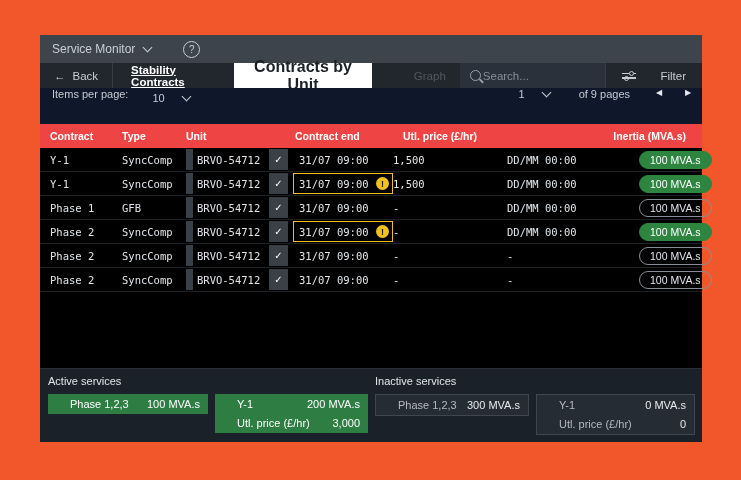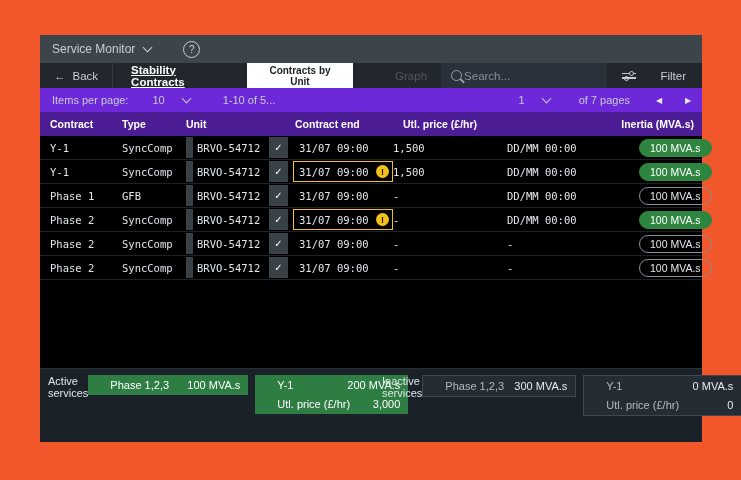--- a/index.html
+++ b/index.html
@@ -21,52 +21,52 @@
     transform:rotate(-45deg);margin-left:9px;margin-top:-3px;display:inline-block;}
   .help{width:15px;height:15px;border:1.3px solid #C8CED4;border-radius:50%;
     display:flex;align-items:center;justify-content:center;font-size:10px;margin-left:32px;}
   
   .tabbar{height:25px;background:#22272E;display:flex;align-items:stretch;
     color:#C6CCD2;font-size:11.5px;flex:0 0 auto;}
   .tabbar > *{display:flex;align-items:center;}
   .vdiv{width:1px;background:#343B43;flex:0 0 auto;}
   .back{padding:0 14px;gap:7px;background:none;border:none;color:#C6CCD2;font:inherit;cursor:pointer;}
   .section-title{font-weight:bold;color:#FFFFFF;padding:0 18px;text-decoration:underline;}
-  .tab-active{background:#FFFFFF;color:#1B2026;font-weight:bold;font-size:10px;
+  .tab-active{background:#FFFFFF;color:#1B2026;font-weight:bold;font-size:16px;
     padding:0 13px;border:none;font-family:inherit;cursor:pointer;}
   .tab-disabled{color:#50575F;padding:0 14px;margin-left:28px;}
   .spacer{flex:1;}
   .search{width:150px;background:#2A313A;padding:0 10px;gap:0;cursor:text;}
   .search-icon{width:9px;height:9px;border:1.5px solid #99A0A8;border-radius:50%;position:relative;flex:0 0 auto;}
   .search-icon::after{content:"";position:absolute;width:5px;height:1.5px;background:#99A0A8;
     transform:rotate(45deg);right:-4px;bottom:-1px;}
   .search input{background:transparent;border:none;outline:none;color:#C6CCD2;font:inherit;width:100%;}
   .search input::placeholder{color:#878E97;}
   .filter{padding:0 16px;gap:24px;background:none;border:none;color:#C6CCD2;font:inherit;cursor:pointer;}
   .filter-icon{width:14px;height:12px;position:relative;}
   .filter-icon::before,.filter-icon::after{content:"";position:absolute;left:0;width:14px;height:1.4px;background:#C6CCD2;}
   .filter-icon::before{top:3px;}
   .filter-icon::after{bottom:3px;}
   .knob{position:absolute;width:3px;height:3px;border-radius:50%;background:#22272E;border:1.4px solid #C6CCD2;}
   .knob-a{left:7px;top:1px;}
   .knob-b{left:2px;bottom:1px;}
   
-  .pagebar{height:24px;background:#6d28d9;display:flex;align-items:center;
+  .pagebar{height:36px;background:#0f172a;display:flex;align-items:flex-start;
     color:#C6CCD2;font-size:11px;flex:0 0 auto;}
   .pagebar > *{display:flex;align-items:center;}
   .pg-label{padding:0 8px 0 12px;}
   .pg-select{padding:4px 16px;gap:9px;cursor:pointer;}
   .pg-range{padding:0 16px;}
   .pg-page{padding:0 14px;gap:9px;cursor:pointer;}
   .pg-of{padding:0 14px;}
   .pg-arrow{width:28px;justify-content:center;cursor:pointer;color:#E6E9EC;
     font-family:"DejaVu Sans",sans-serif;font-size:8px;}
   
   .thead{height:24px;display:flex;align-items:center;padding-left:10px;
-    color:#FFFFFF;font-size:10.5px;font-weight:bold;background:#4c1d95;flex:0 0 auto;white-space:nowrap;}
+    color:#FFFFFF;font-size:10.5px;font-weight:bold;background:#ef4444;flex:0 0 auto;white-space:nowrap;}
   .trow{height:23px;display:flex;align-items:center;padding-left:10px;
     border-bottom:1px solid #1D2126;background:#000;flex:0 0 auto;cursor:pointer;
     font-family:"DejaVu Sans Mono","Liberation Mono",monospace;font-size:10.5px;color:#E2E6EA;white-space:nowrap;}
   .c-contract{width:72px;flex:0 0 auto;}
   .c-type{width:64px;flex:0 0 auto;}
   .c-handle{width:7px;height:21px;background:#394046;margin-right:2px;flex:0 0 auto;}
   .c-unit{width:72px;padding-left:2px;flex:0 0 auto;}
   .c-check{width:19px;height:21px;background:#394046;display:flex;align-items:center;justify-content:center;
     color:#FFFFFF;font-size:10px;flex:0 0 auto;cursor:pointer;font-family:"DejaVu Sans",sans-serif;}
   .c-end{width:100px;height:21px;margin-left:5px;display:flex;align-items:center;
@@ -82,26 +82,26 @@
     font-family:"Liberation Sans",sans-serif;font-size:10.5px;color:#FFFFFF;box-sizing:border-box;}
   .pill.filled{background:#2E8540;border:1px solid #2E8540;}
   .pill.outline{background:transparent;border:1px solid #878D96;color:#E2E6EA;}
   
   .th-contract{width:72px;}
   .th-type{width:64px;}
   .th-unit{width:109px;}
   .th-end{width:105px;}
   .th-price{width:84px;padding-left:3px;box-sizing:border-box;}
   .th-target{width:108px;margin-left:18px;margin-top:36px;}
-  .th-inertia{flex:1;text-align:right;padding-right:8px;}
+  .th-inertia{flex:1;text-align:right;padding-right:16px;}
   .void{flex:1;background:#000;}
   
   .footer{height:74px;background:#1B2128;border-top:1px solid #2A3036;flex:0 0 auto;
     display:flex;padding:6px 8px 0;box-sizing:border-box;}
-  .svc{display:flex;flex-direction:row;}
+  .svc{display:flex;flex-direction:column;}
   .svc-active{width:327px;margin-right:7px;}
   .svc-inactive{flex:1;}
   .svc-title{font-size:11px;color:#E2E6EA;margin-bottom:7px;}
   .cards{display:flex;align-items:flex-start;gap:7px;}
   .card{box-sizing:border-box;padding:4px 8px;display:flex;flex-direction:column;gap:7px;font-size:11px;}
   .card-row{display:flex;justify-content:space-between;align-items:center;gap:10px;padding-left:14px;}
   .card.green{background:#2E7D42;color:#FFFFFF;}
   .card.gray{background:#262C33;border:1px solid #40474F;color:#E8EAED;}
   .card.gray .card-label{color:#B4BAC1;}
   .card-a{width:160px;}
@@ -148,29 +148,28 @@
     </button>
   </div>
 
   <div class="pagebar">
     <span class="pg-label">Items per page:</span>
     <div class="pg-select">
       <span>10</span>
       <span class="chev"></span>
     </div>
     <div class="vdiv"></div>
-    <span class="pg-range">1-10 of 5...</span>
     <div class="spacer"></div>
     <div class="vdiv"></div>
     <div class="pg-page">
       <span>1</span>
       <span class="chev"></span>
     </div>
     <div class="vdiv"></div>
-    <span class="pg-of">of 7 pages</span>
+    <span class="pg-of">of 9 pages</span>
     <div class="vdiv"></div>
     <span class="pg-arrow">◀</span>
     <div class="vdiv"></div>
     <span class="pg-arrow">▶</span>
   </div>
 
   <div class="thead">
     <span class="th-contract">Contract</span>
     <span class="th-type">Type</span>
     <span class="th-unit">Unit</span>

